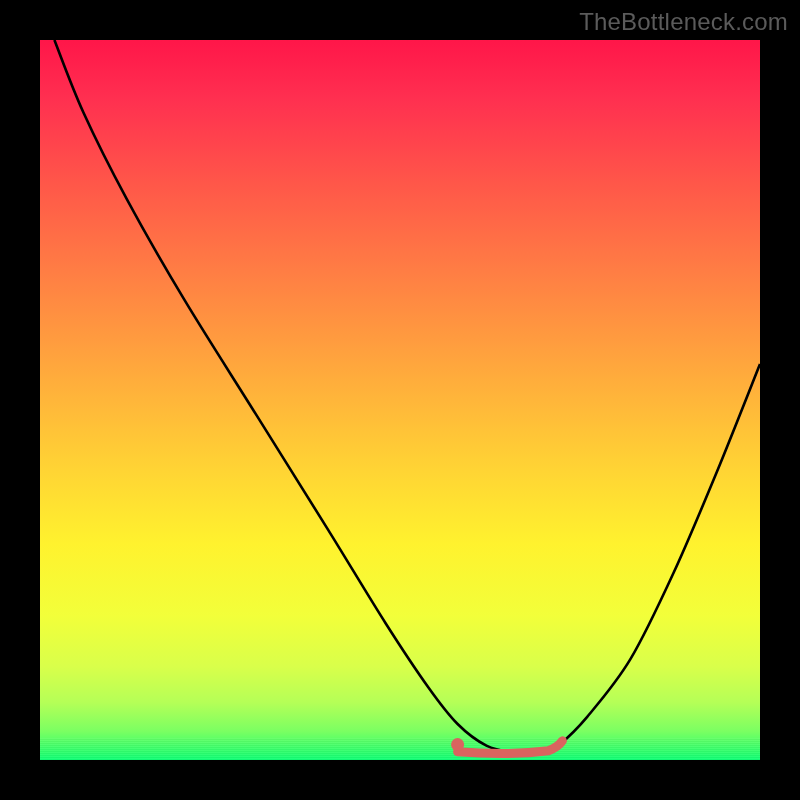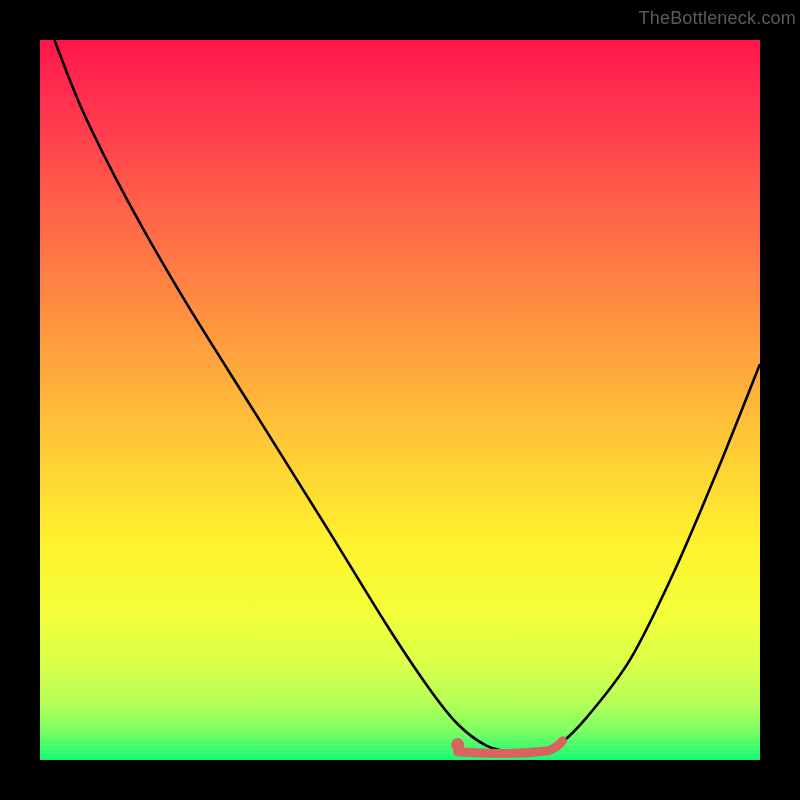--- a/index.html
+++ b/index.html
@@ -39,23 +39,23 @@
       #d9ff4a 87%,
       #b5ff57 92%,
       #7bff62 96%,
       #2bff6e 99%,
       #0fff76 100%
     );
   }
   .watermark {
     position: absolute;
     top: 8px;
-    right: 4px;
+    right: 12px;
     color: #5b5b5b;
-    font-size: 18px;
+    font-size: 24px;
     letter-spacing: 0.2px;
     user-select: none;
   }
   svg.curve {
     position: absolute;
     left: 0;
     top: 0;
     width: 720px;
     height: 720px;
     overflow: visible;

